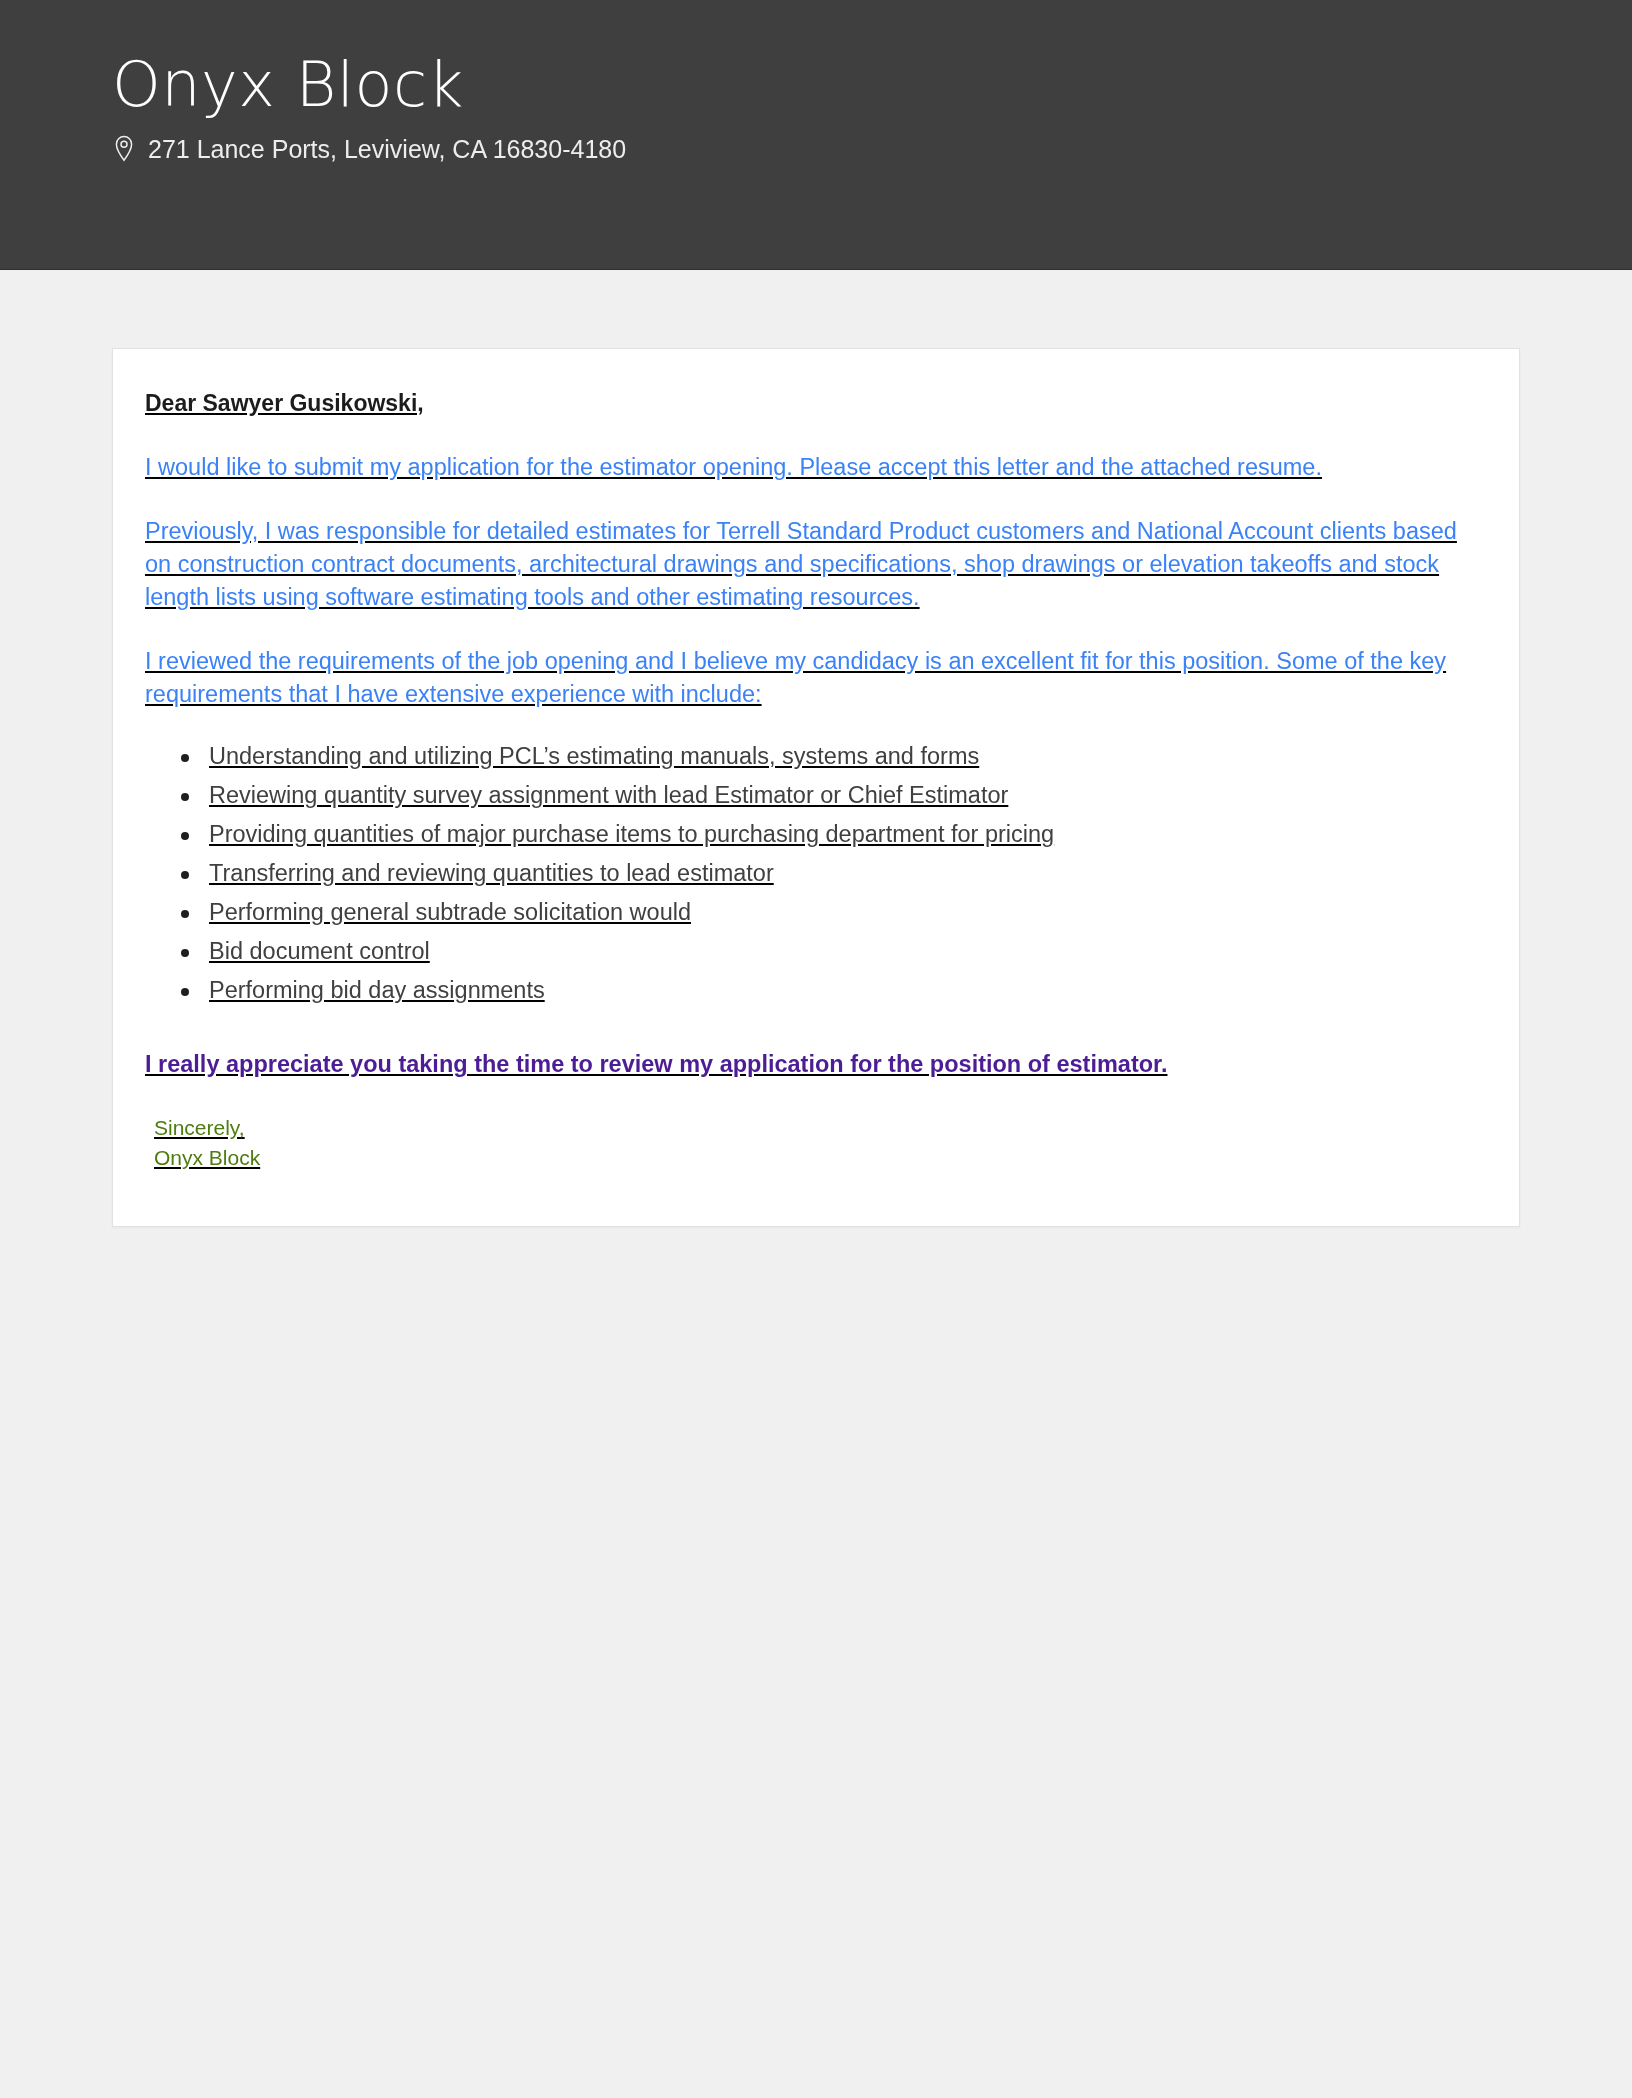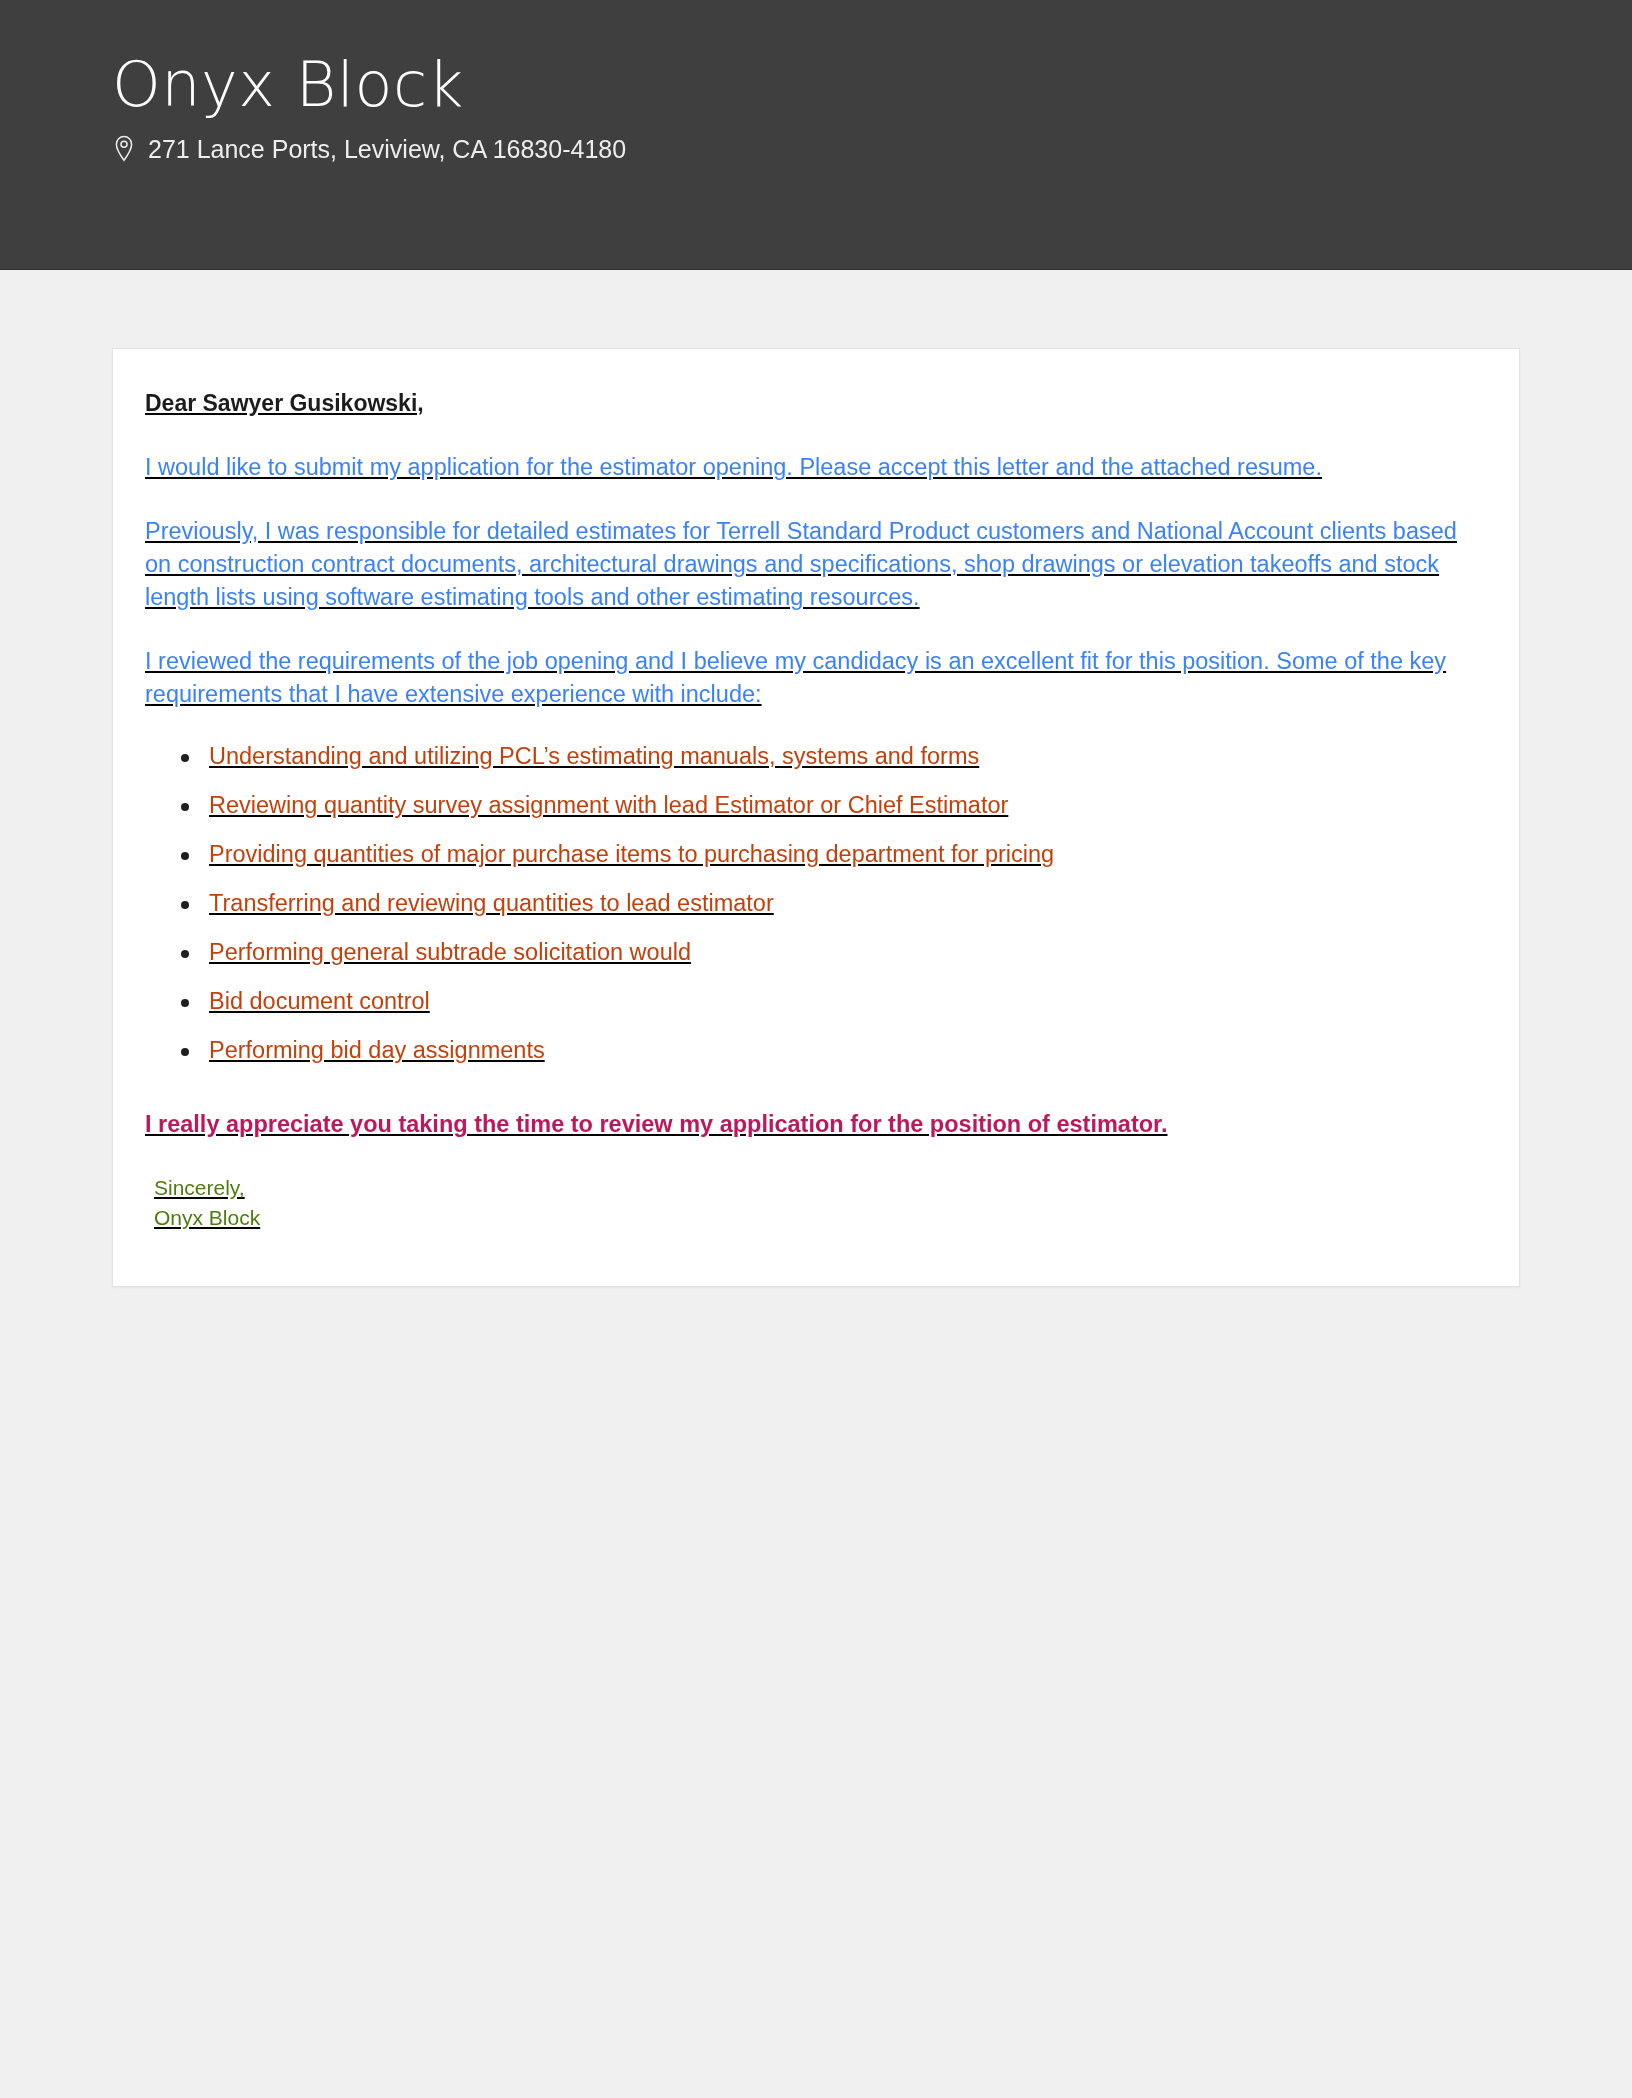--- a/index.html
+++ b/index.html
@@ -83,39 +83,38 @@
     margin: 0 0 30px 0;
   }
   .req-list {
     list-style: none;
     margin: 0 0 34px 0;
     padding: 0 0 0 36px;
   }
   .req-list li {
     position: relative;
     font-size: 23.5px;
-    color: #c2410c;
+    color: #404040;
     line-height: 1.32;
     padding: 0 0 8px 28px;
-    margin-top: 10px;
   }
   .req-list li::before {
     content: "";
     position: absolute;
     left: 0;
     top: 13px;
     width: 8px;
     height: 8px;
     border-radius: 50%;
     background: #1f1f1f;
   }
   .closing-bold {
     font-size: 23.5px;
     font-weight: bold;
-    color: #be185d;
+    color: #4c1d95;
     line-height: 1.4;
     margin: 0 0 32px 0;
   }
   .signoff {
     font-size: 21px;
     color: #4d7c0f;
     line-height: 1.42;
     margin: 9px;
   }
   .signoff-line { display: block; }

